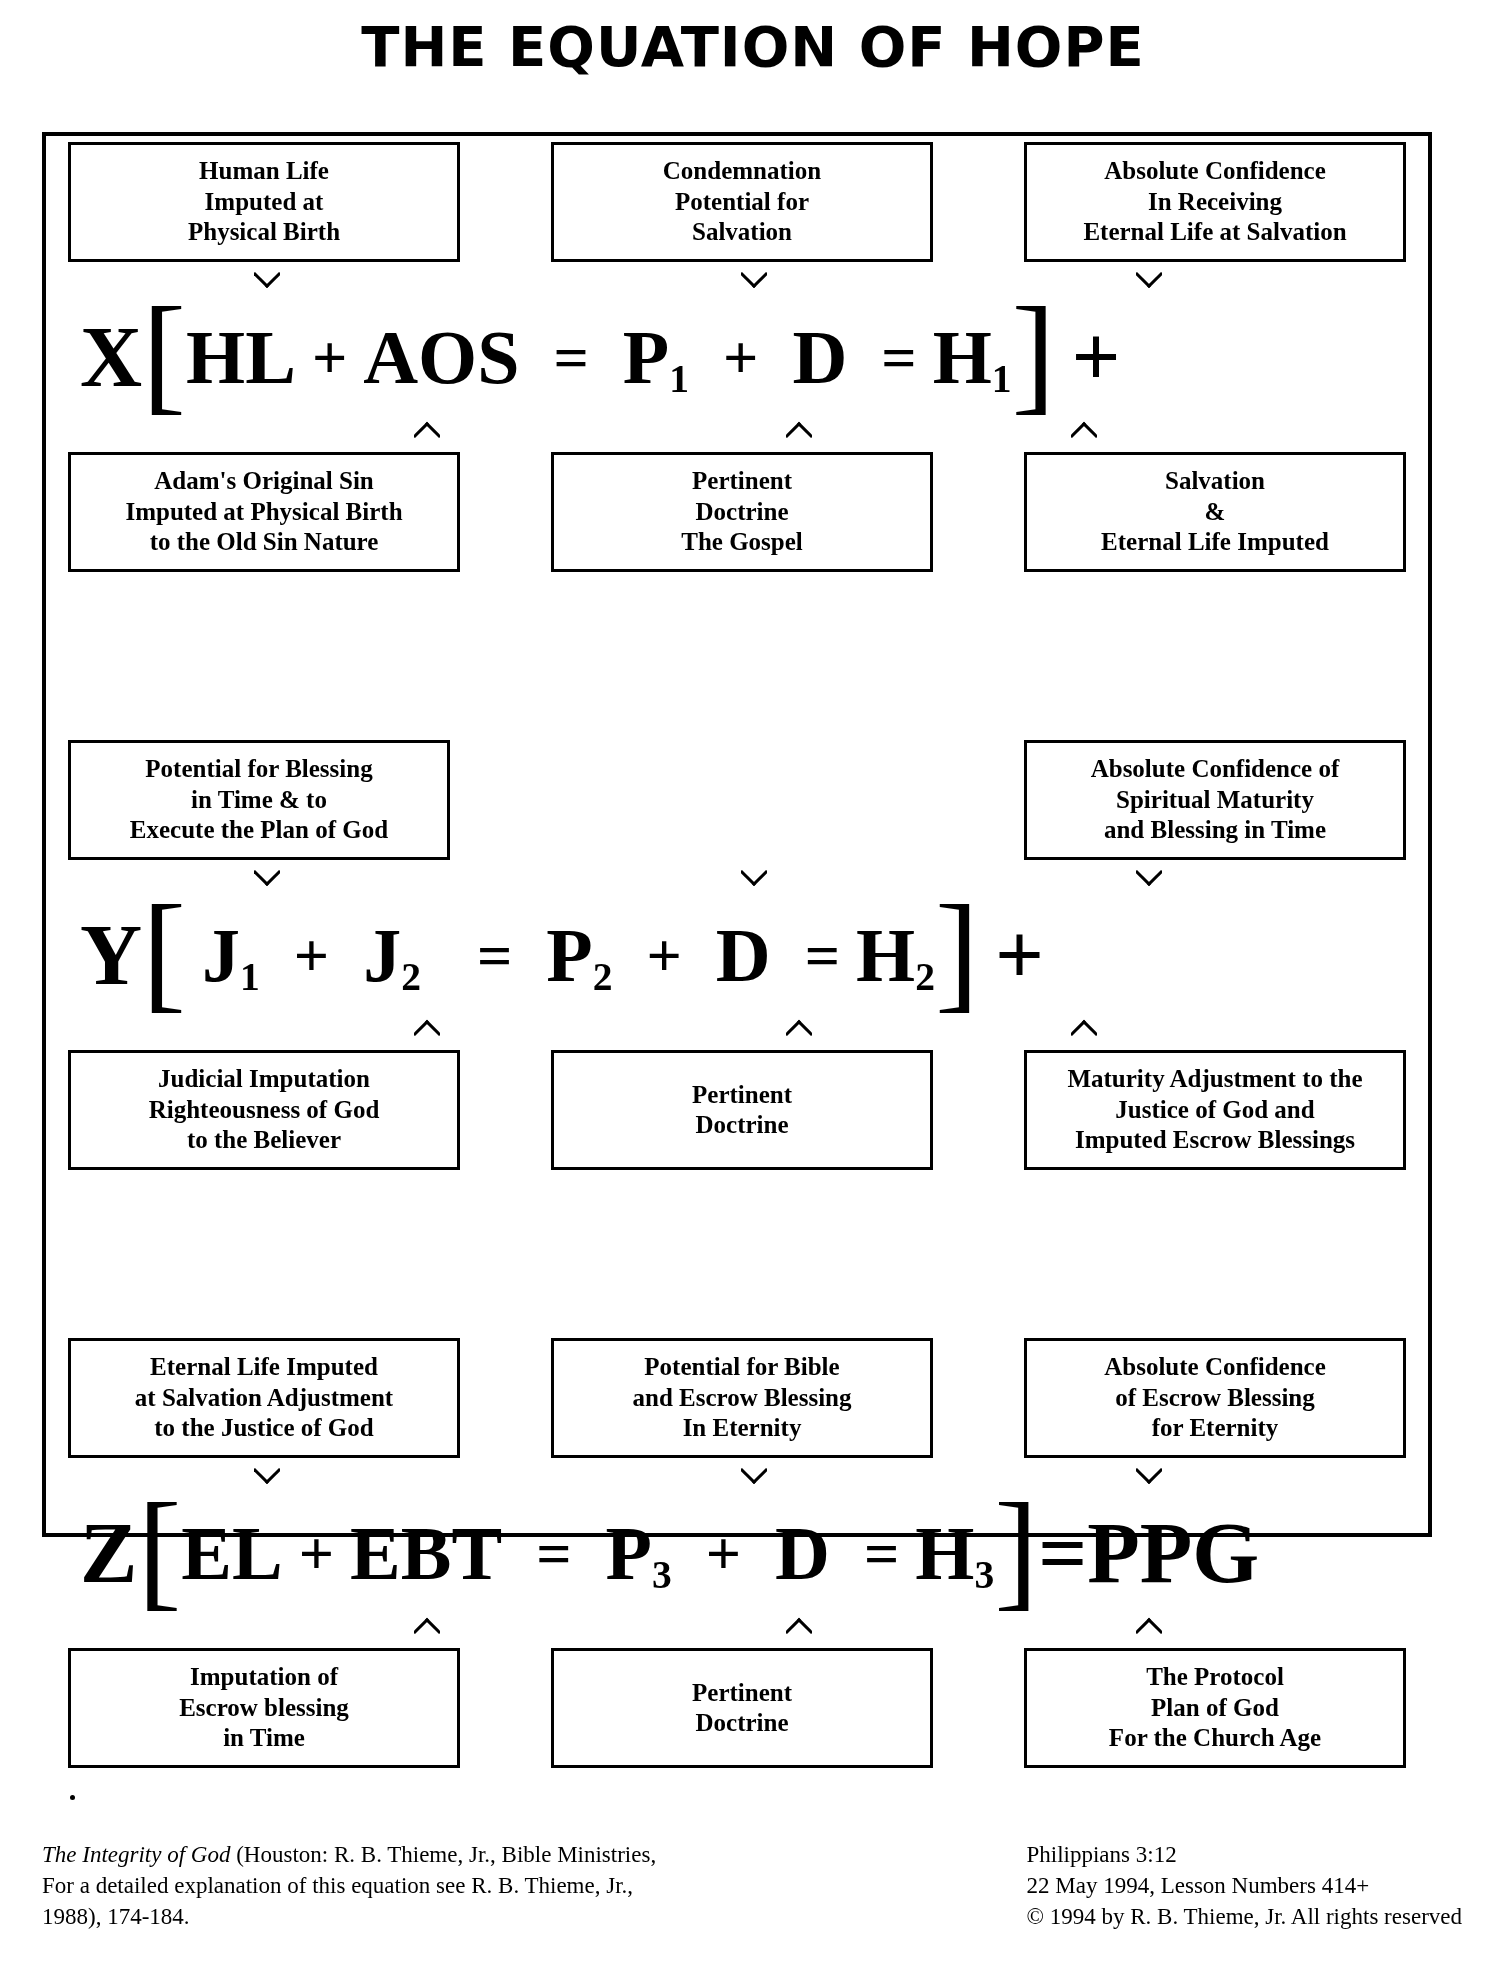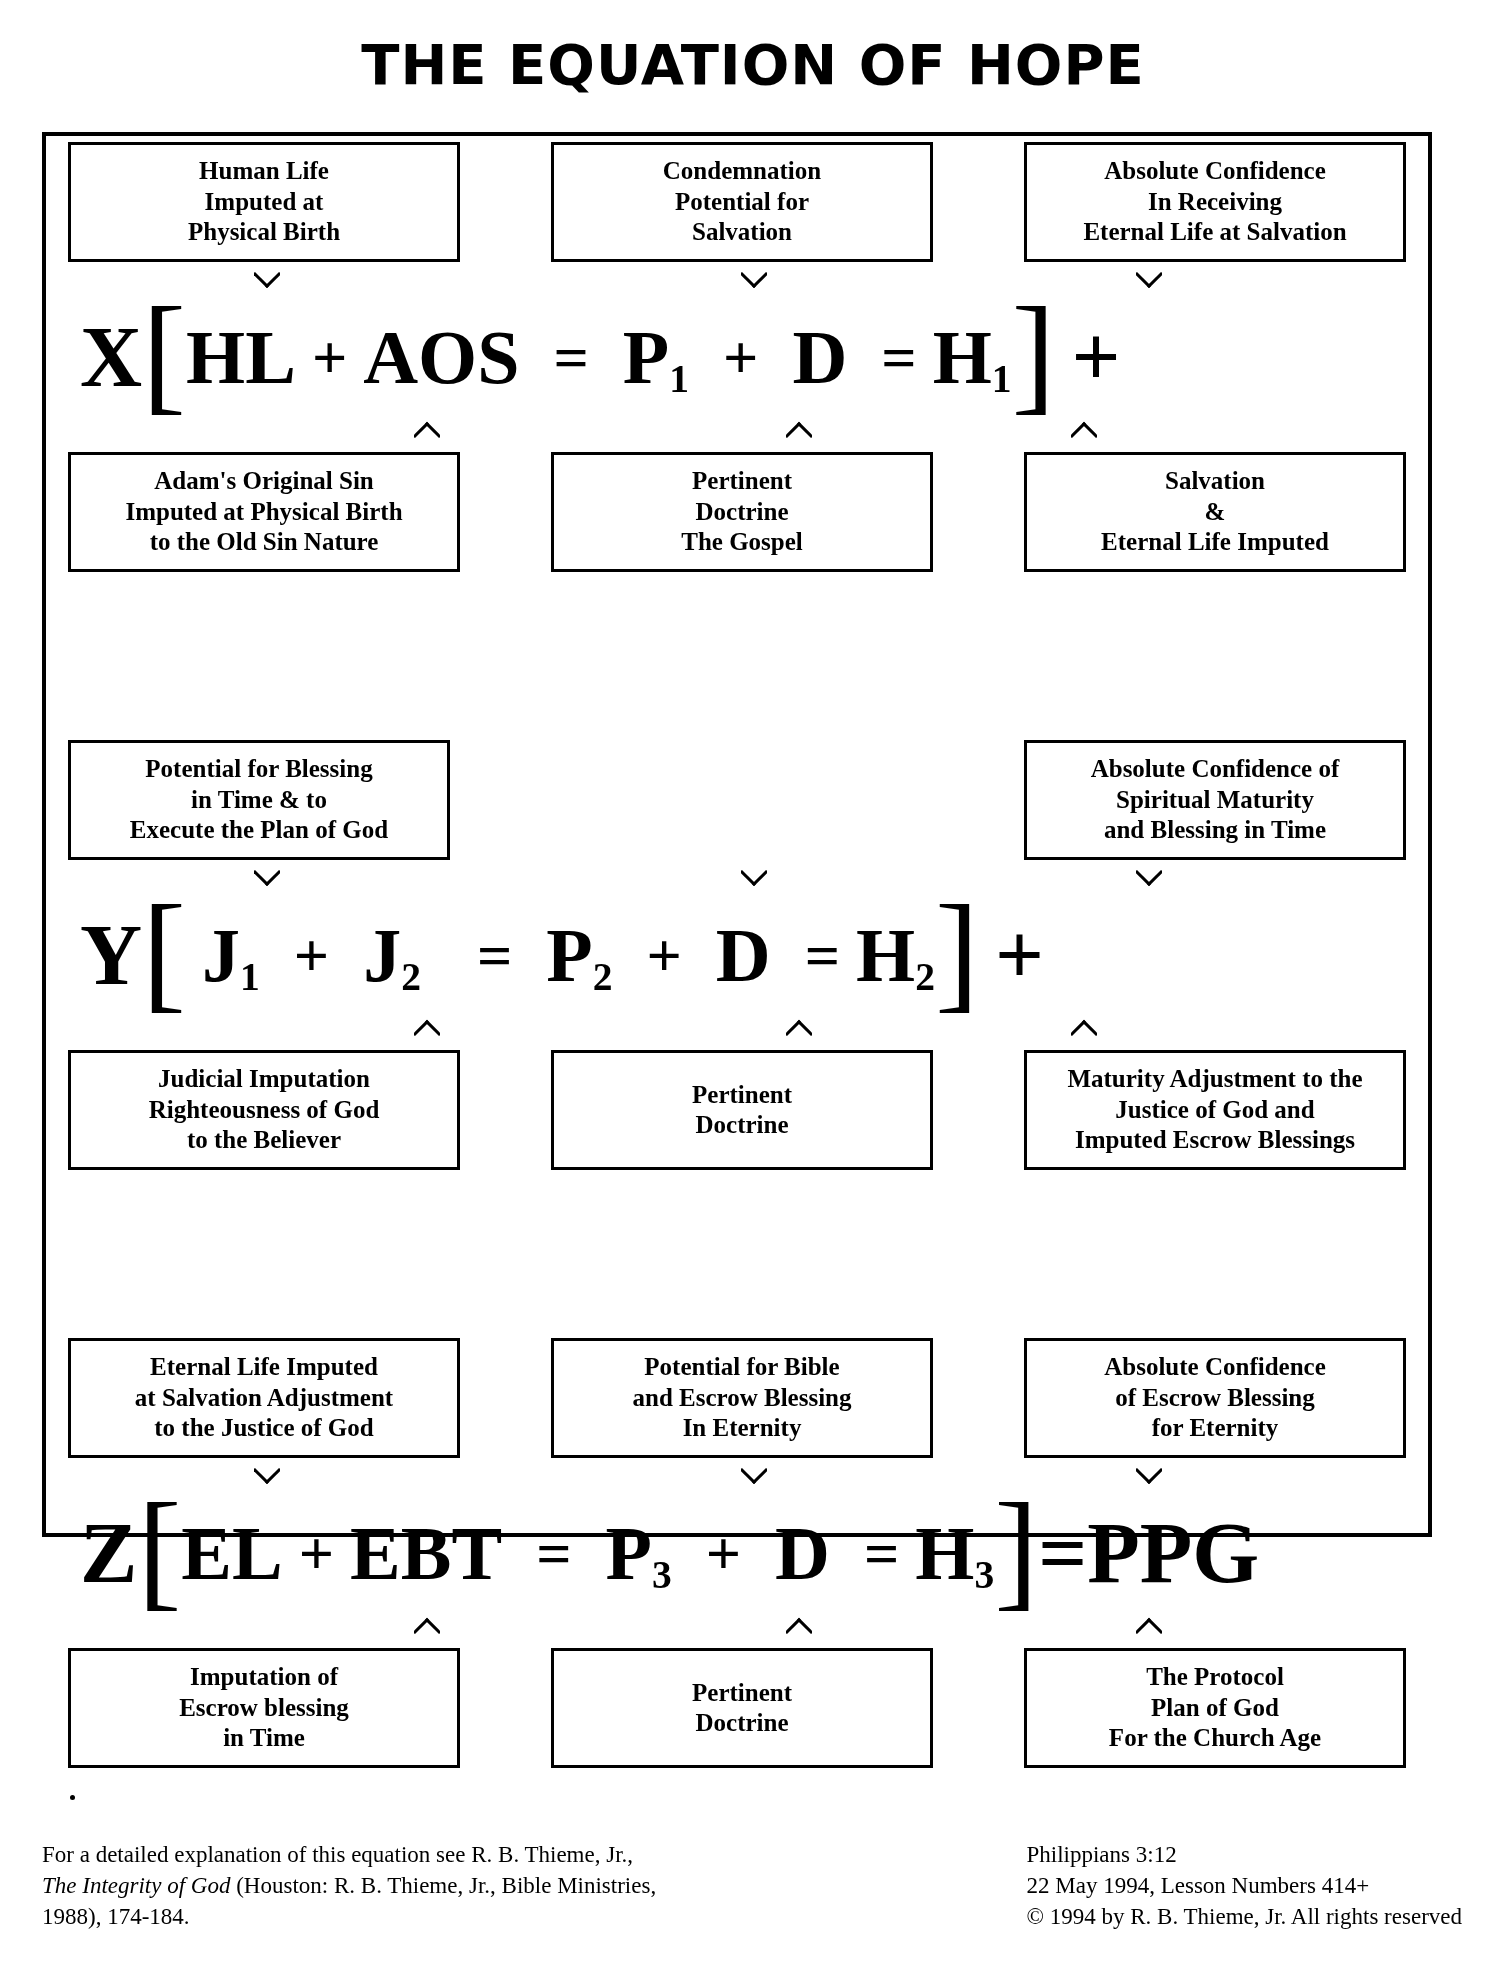--- a/index.html
+++ b/index.html
@@ -16,21 +16,21 @@
     overflow: hidden;
   }
 
   
   .title {
     text-align: center;
     font-family: "DejaVu Sans", sans-serif;
     font-weight: bold;
     font-size: 56px;
     letter-spacing: 1px;
-    padding-top: 32px;
+    padding-top: 14px;
     padding-bottom: 6px;
     text-transform: uppercase;
   }
 
   
   .frame {
     position: absolute;
     left: 42px;
     top: 132px;
     width: 1390px;
@@ -413,22 +413,22 @@
       </div>
     </div>
   </div>
 
 </div>
 
 <div class="dot"></div>
 
 <div class="footer">
   <div class="footer-left">
+    <div><em>The Integrity of God</em><span> (Houston: R. B. Thieme, Jr., Bible Ministries,</span></div>
     <div>For a detailed explanation of this equation see R. B. Thieme, Jr.,</div>
-    <div><em>The Integrity of God</em><span> (Houston: R. B. Thieme, Jr., Bible Ministries,</span></div>
     <div>1988), 174-184.</div>
   </div>
   <div class="footer-right">
     <div>Philippians 3:12</div>
     <div>22 May 1994, Lesson Numbers 414+</div>
     <div>© 1994 by R. B. Thieme, Jr. All rights reserved</div>
   </div>
 </div>
 
 </body></html>

